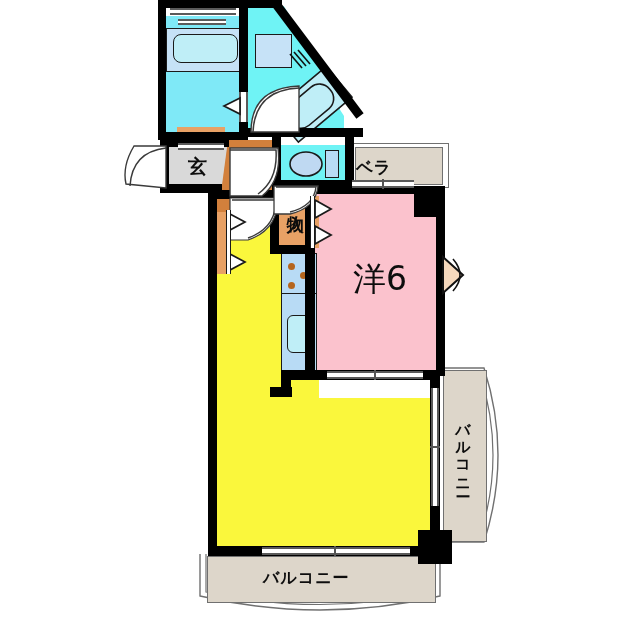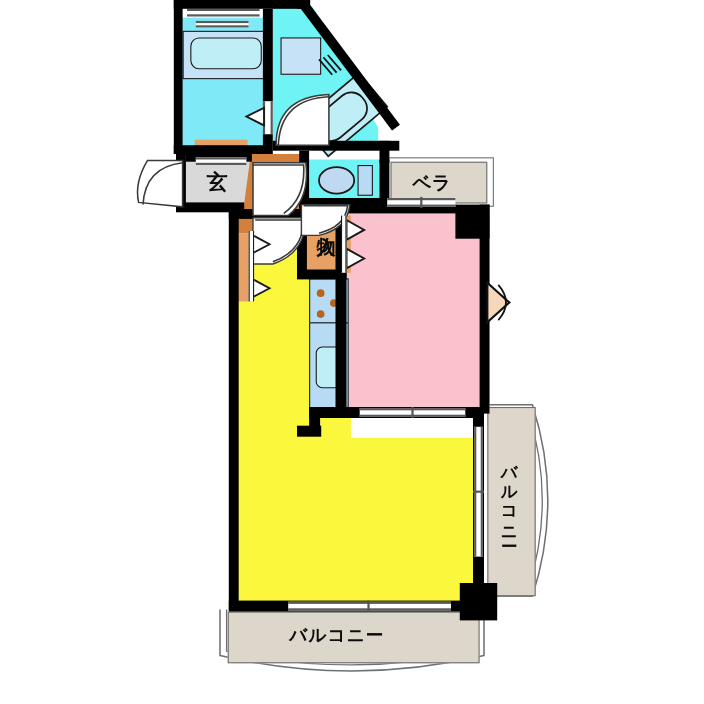--- a/index.html
+++ b/index.html
@@ -95,21 +95,21 @@
       <path d="M2 2 L44 2 Q72 89 44 176 L2 176" fill="none" stroke="#707070" stroke-width="1.4"></path>
       <path d="M2 8 L40 8 Q66 89 40 170 L2 170" fill="none" stroke="#707070" stroke-width="1.2"></path>
     </svg>
   </div>
 
   <div class="abs room-balcony outline-thin" style="left:443px; top:370px; width:42px; height:170px;"></div>
   <div class="abs label label-bal-v" style="left:455px; top:412px;">バルコニー</div>
 
   <div class="abs" style="left:351px; top:143px; width:98px; height:45px; border:1px solid #707070; box-sizing:border-box;"></div>
   <div class="abs room-balcony outline-thin" style="left:355px; top:147px; width:86px; height:36px;"></div>
-  <div class="abs label label-sm" style="left:375px; top:159px;">ベラ</div>
+  <div class="abs label label-sm" style="left:356px; top:159px;">ベラ</div>
 
   <div class="abs room-ldk" style="left:216px; top:200px; width:75px; height:355px;"></div>
   <div class="abs room-ldk" style="left:216px; top:398px; width:215px; height:157px;"></div>
   <div class="abs room-ldk" style="left:291px; top:368px; width:28px; height:40px;"></div>
 
   <div class="abs room-yoshitsu" style="left:313px; top:194px; width:132px; height:179px;"></div>
   <div class="abs room-yoshitsu" style="left:313px; top:186px; width:101px; height:16px;"></div>
 
   <div class="abs room-wet" style="left:248px; top:6px; width:92px; height:128px;"></div>
 
@@ -310,18 +310,19 @@
 
   <div class="abs" style="left:222px; top:96px; width:20px; height:20px;">
     <svg width="20" height="20" viewBox="0 0 20 20">
       <path d="M18 2 L2 10 L18 18 Z" fill="#ffffff" stroke="#1a1a1a" stroke-width="1.7"></path>
     </svg>
   </div>
 
   <div class="abs sash" style="left:178px; top:143px; width:46px; height:7px;"></div>
 
 
+  <div class="abs label label-yo" style="left:353px; top:262px;">洋6</div>
 
   <div class="abs label label-vert" style="left:286px; top:202px;">物入</div>
 
   <div class="abs label label-sm" style="left:188px; top:157px; font-size:19px;">玄</div>
 
 </div>
 
 </body></html>

